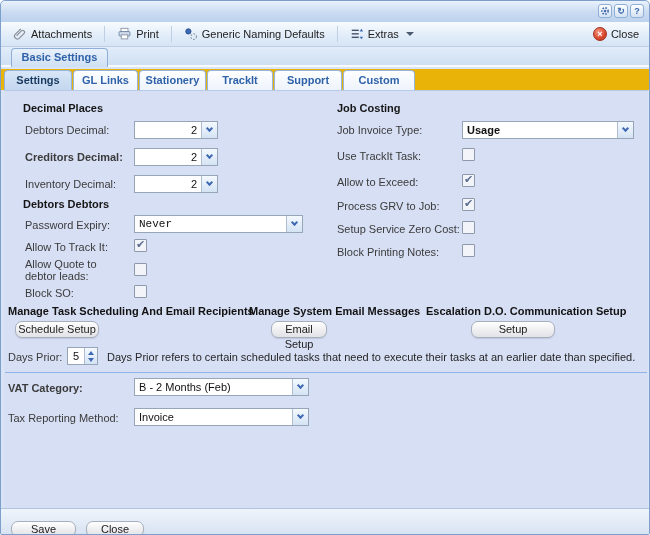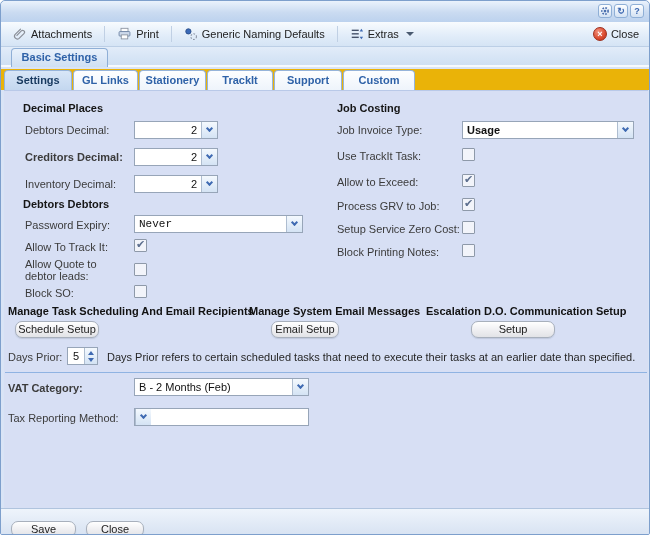--- a/index.html
+++ b/index.html
@@ -249,21 +249,21 @@
   <span class="checkbox" style="left:461px;top:220px;"></span>
 
   <div class="abs flabel" style="left:336px;top:245px;">Block Printing Notes:</div>
   <span class="checkbox" style="left:461px;top:243px;"></span>
 
   <div class="mg-head" style="left:7px;top:304px;">Manage Task Scheduling And Email Recipients</div>
   <div class="mg-head" style="left:248px;top:304px;">Manage System Email Messages</div>
   <div class="mg-head" style="left:425px;top:304px;">Escalation D.O. Communication Setup</div>
 
   <div class="btn" style="left:14px;top:320px;width:84px;">Schedule Setup</div>
-  <div class="btn" style="left:270px;top:320px;width:68px;">Email Setup</div>
+  <div class="btn" style="left:270px;top:320px;width:56px;">Email Setup</div>
   <div class="btn" style="left:470px;top:320px;width:84px;">Setup</div>
 
   <div class="abs flabel" style="left:7px;top:350px;">Days Prior:</div>
   <div class="spinner" style="left:66px;top:346px;">
     <span class="spin-val">5</span>
     <span class="spin-btns">
       <i class="tri-up"></i>
       <i class="tri-dn"></i>
     </span>
   </div>
@@ -274,20 +274,21 @@
   <div class="abs flabel" style="left:7px;top:381px;font-weight:bold;">VAT Category:</div>
   <div class="select" style="left:133px;top:377px;width:175px;">
     <span class="sel-text">B - 2 Months (Feb)</span>
     <span class="sel-btn">
         <i class="chev"></i>
       </span>
   </div>
 
   <div class="abs flabel" style="left:7px;top:411px;">Tax Reporting Method:</div>
   <div class="select" style="left:133px;top:407px;width:175px;">
+    <span class="sel-text">Invoice</span>
     <span class="sel-btn">
         <i class="chev"></i>
       </span>
   </div>
 
   <div class="footer">
     <div class="btn" style="left:10px;top:12px;width:65px;">Save</div>
     <div class="btn" style="left:85px;top:12px;width:58px;">Close</div>
   </div>
 

